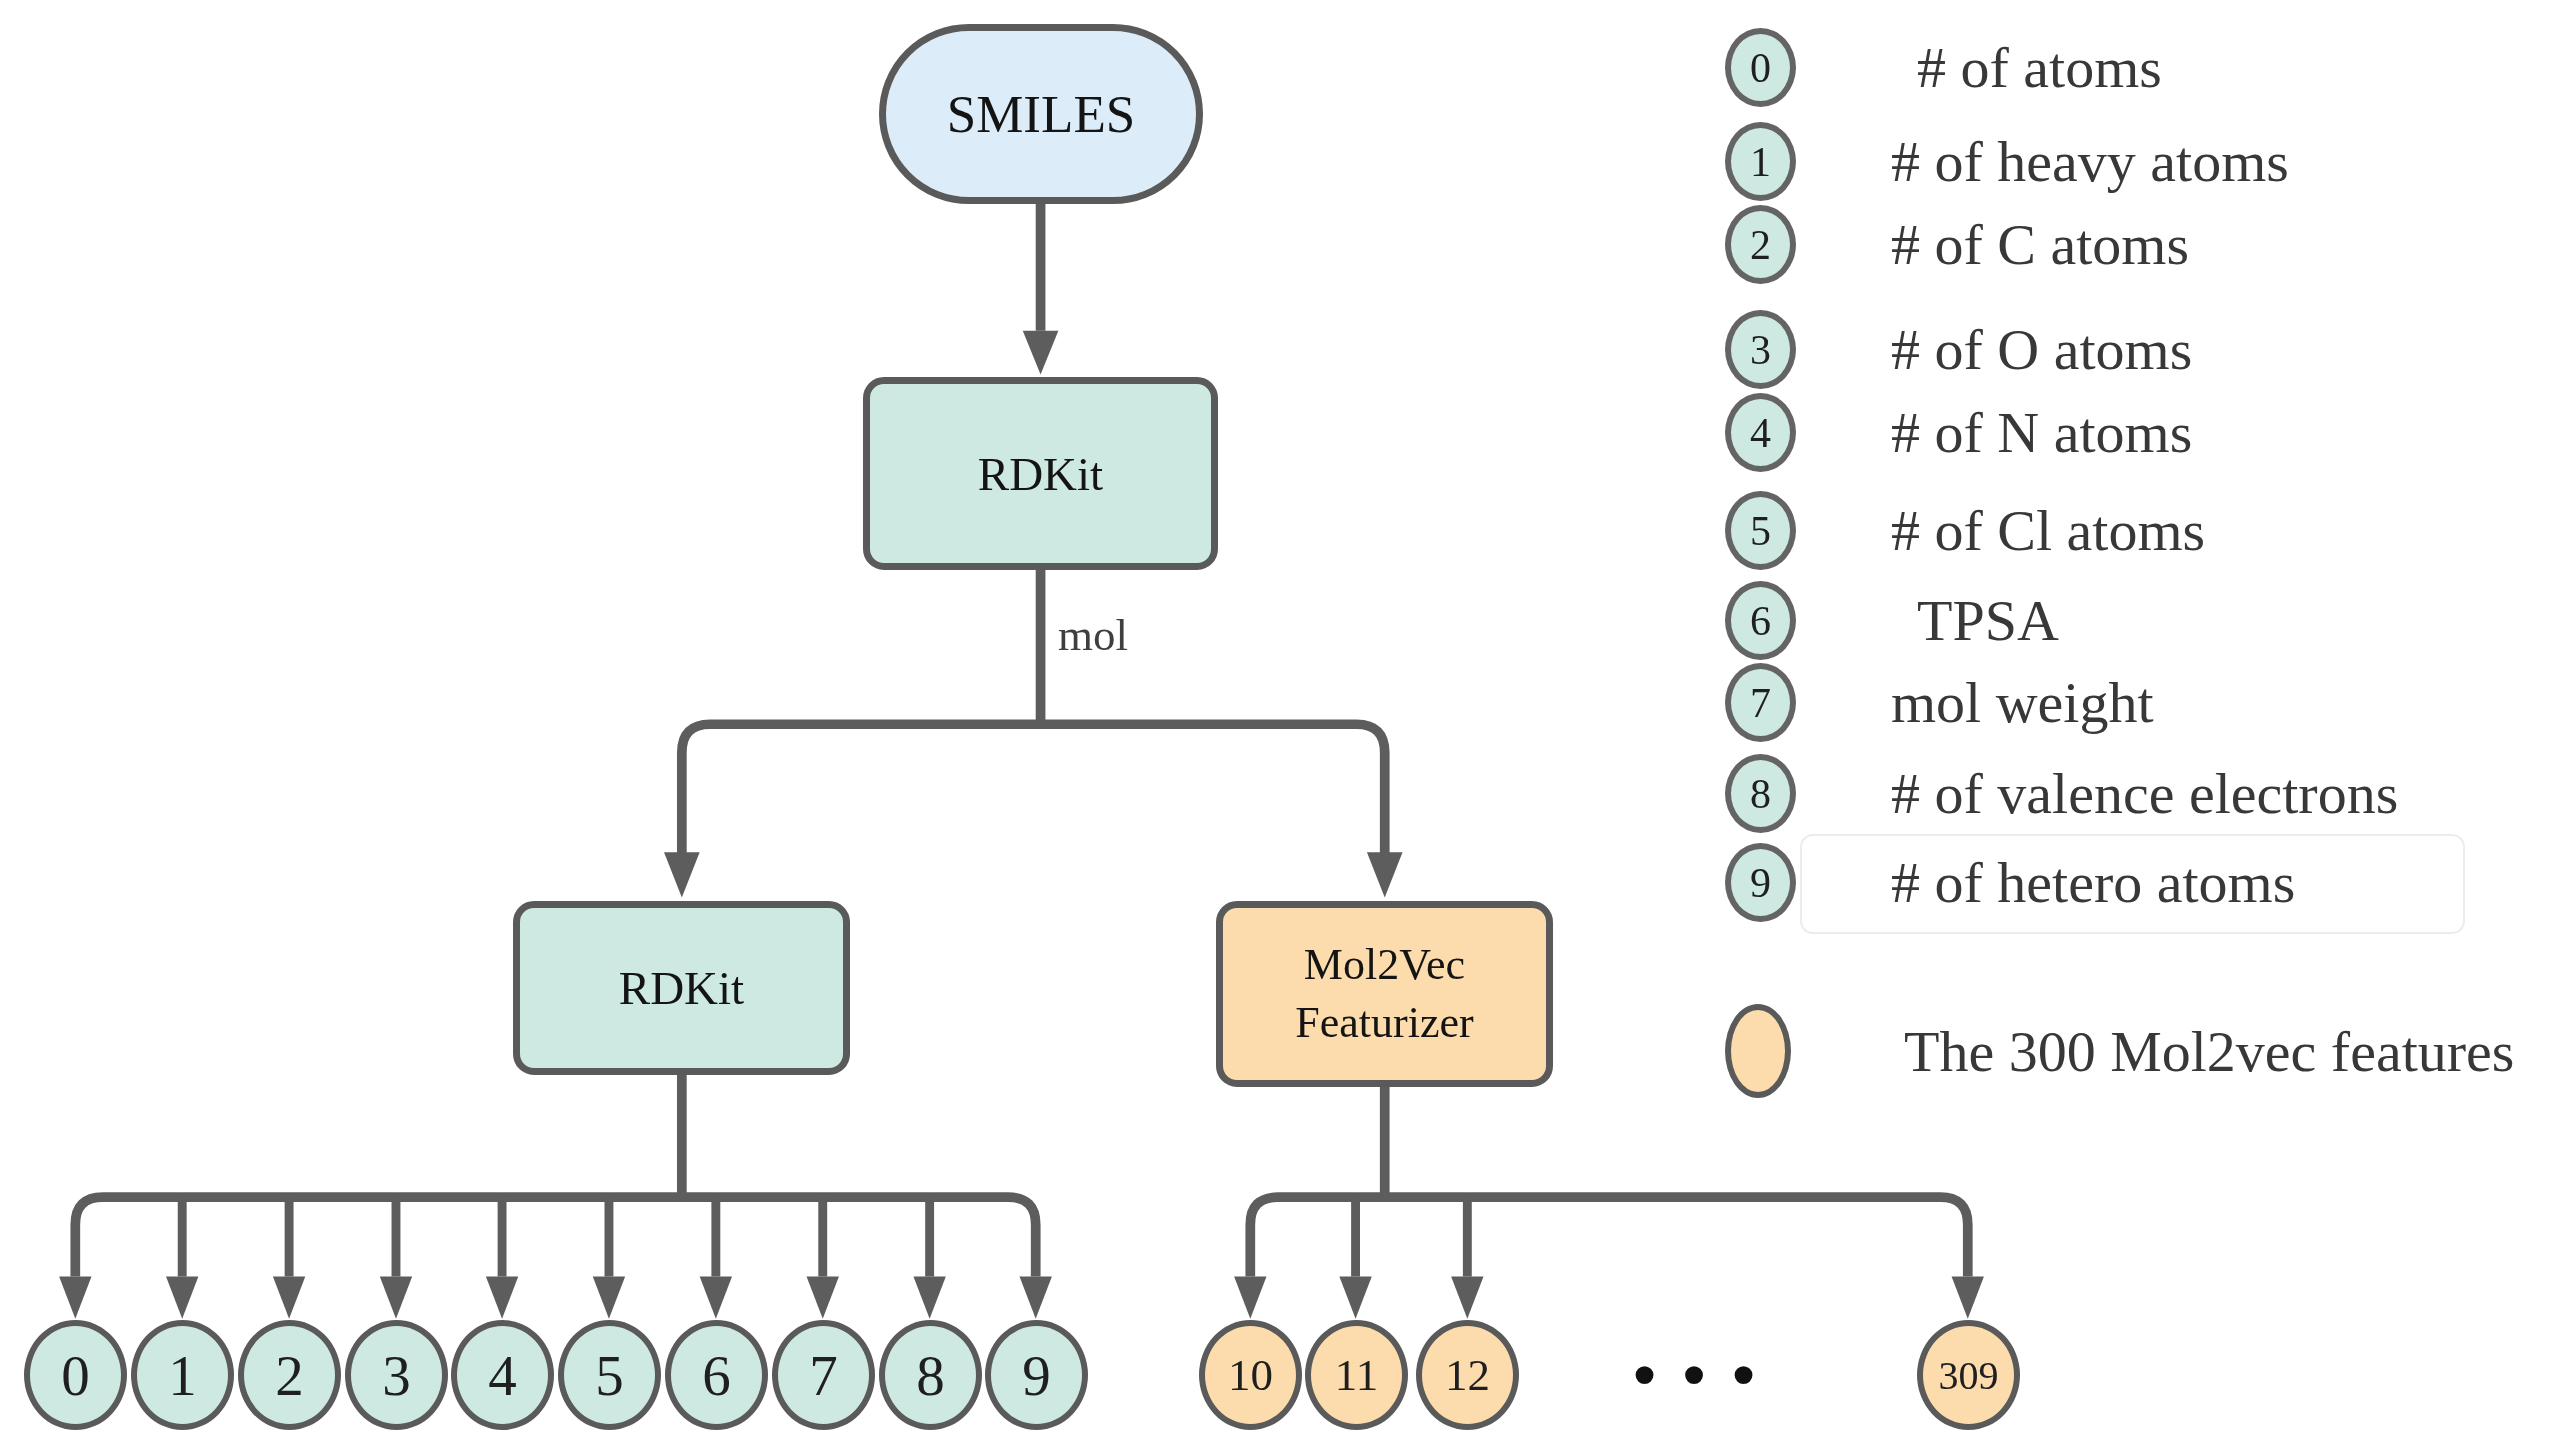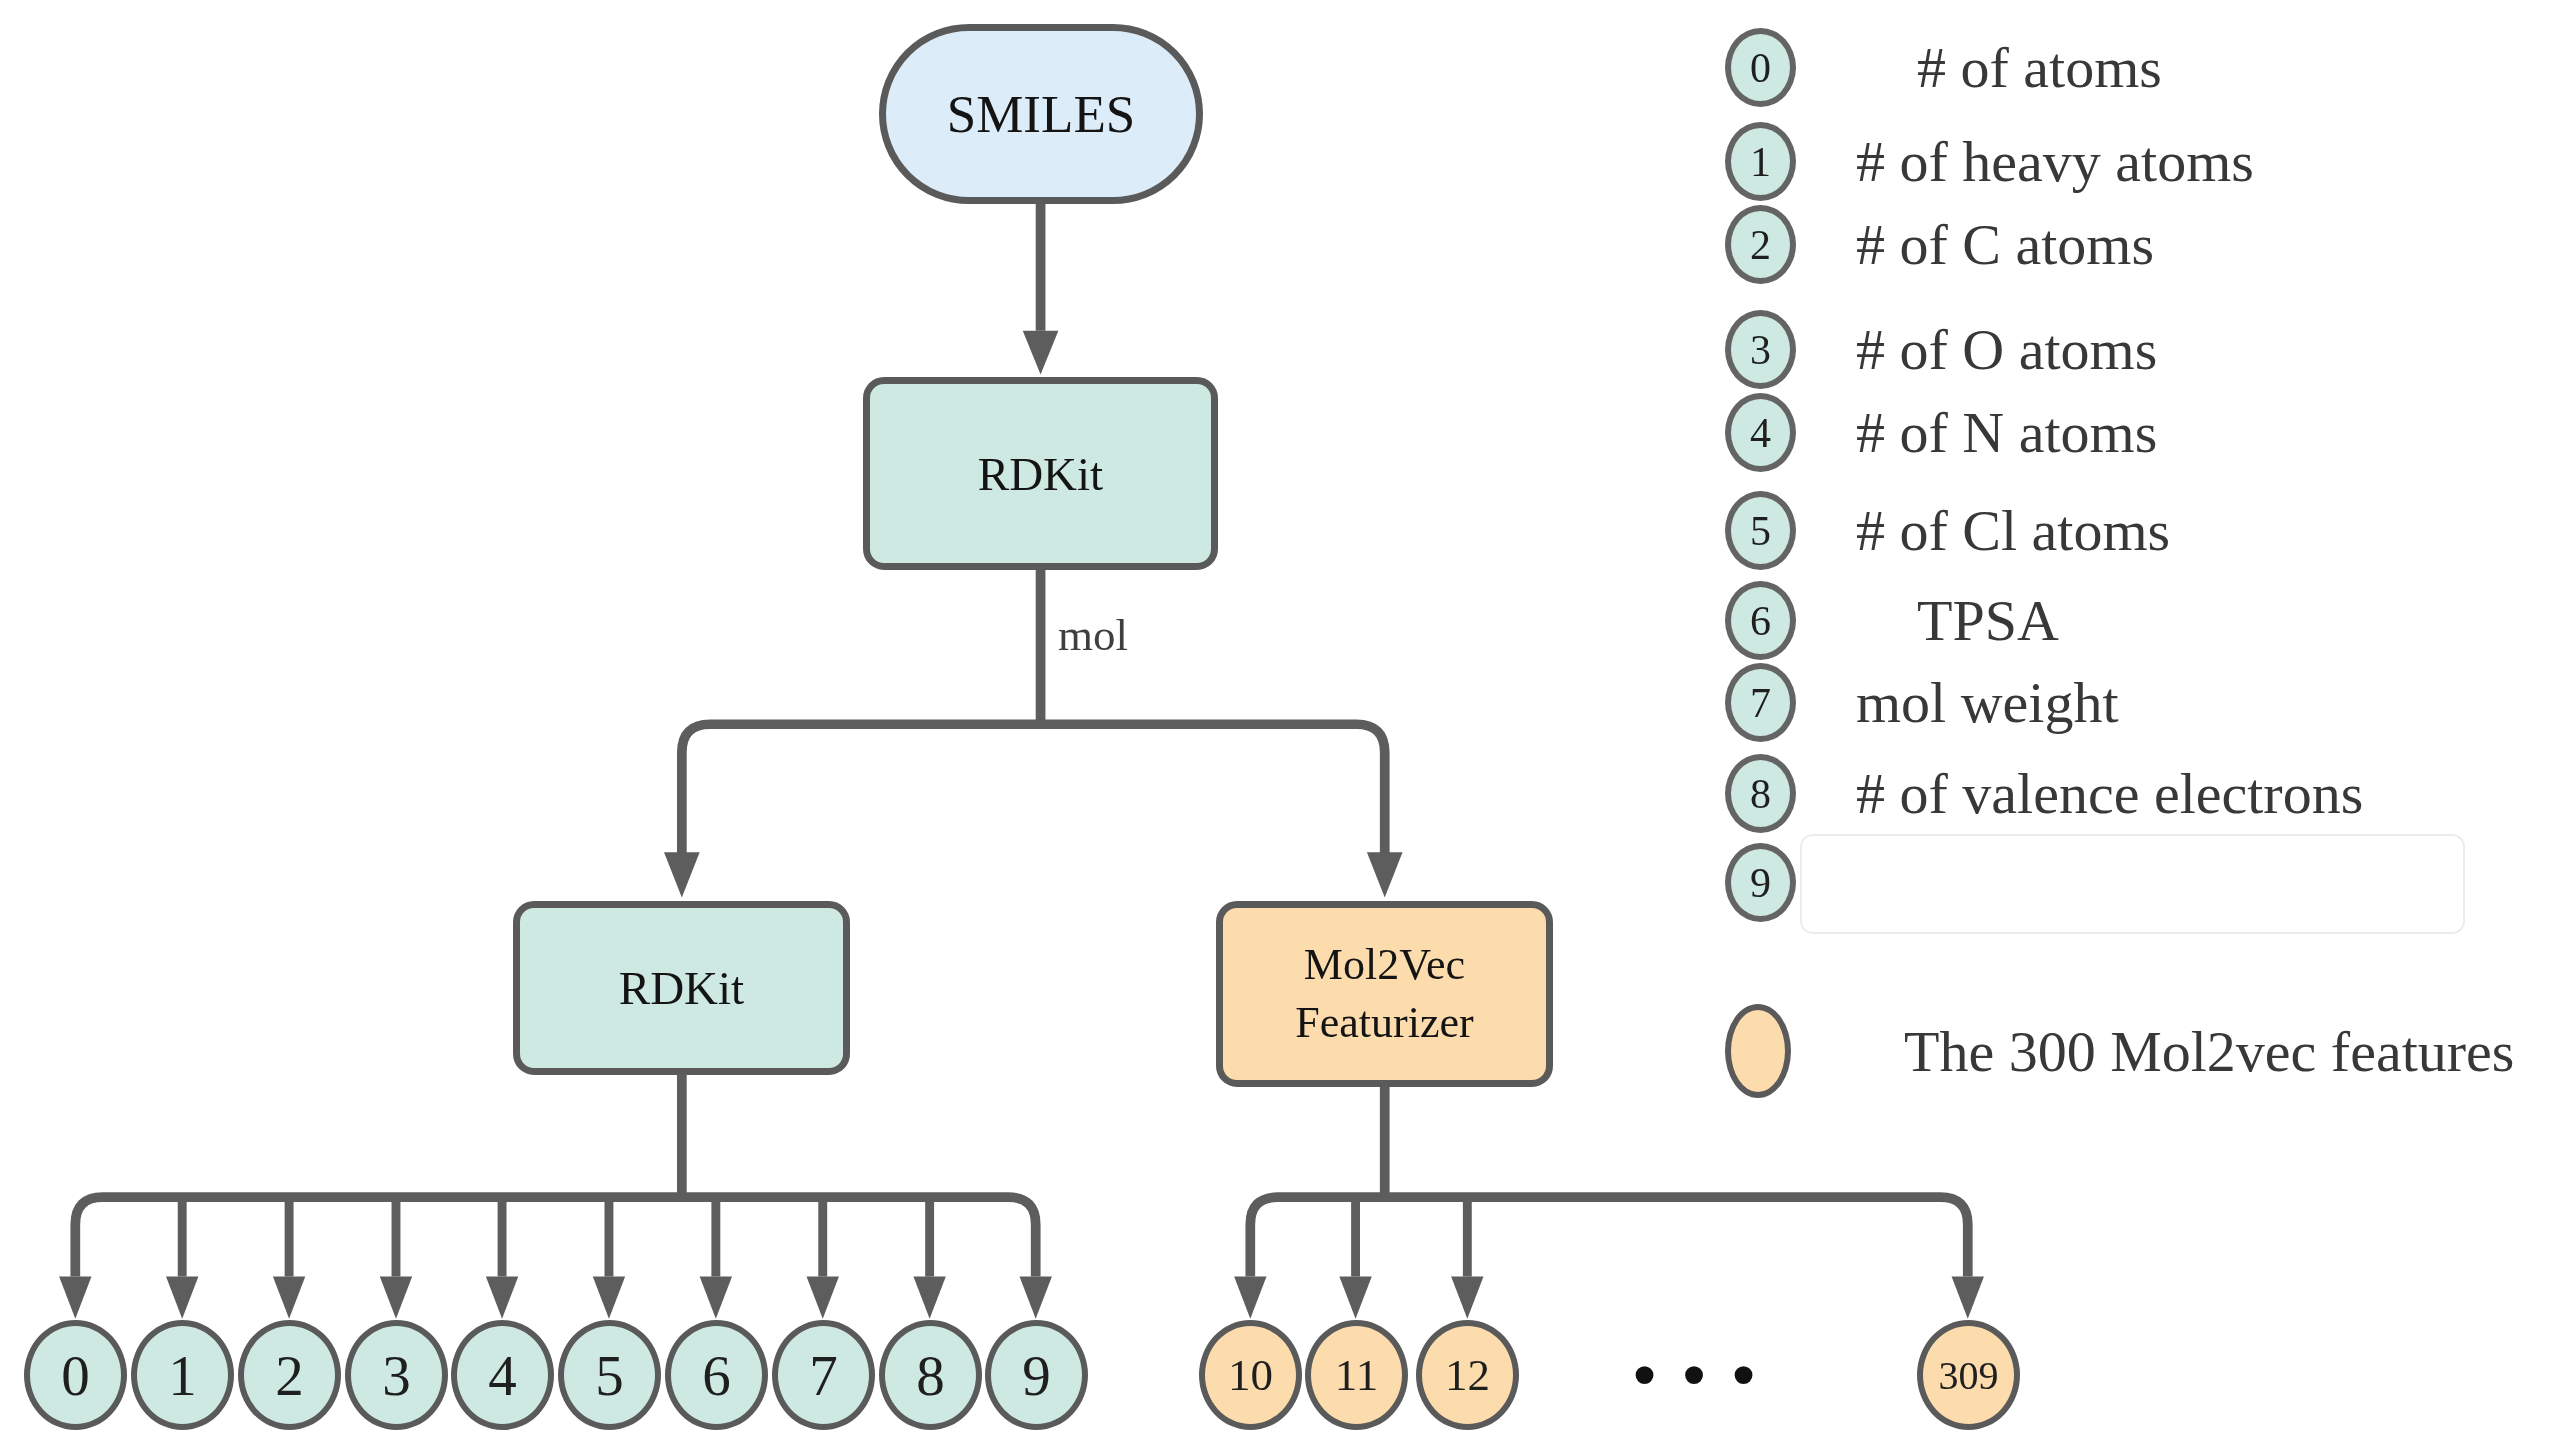--- a/index.html
+++ b/index.html
@@ -59,21 +59,21 @@
     position:absolute;left:1725px;height:81px;
     display:flex;align-items:center;
   }
   .lcircle{
     width:71px;height:79px;box-sizing:border-box;flex:0 0 auto;
     border:6.5px solid #646464;border-radius:50%;background:var(--teal-fill);
     display:flex;align-items:center;justify-content:center;
     font-size:42px;color:var(--number-text);
   }
   .llabel{
-    margin-left:60px;font-size:58px;color:var(--legend-text);white-space:nowrap;
+    margin-left:95px;font-size:58px;color:var(--legend-text);white-space:nowrap;
   }
   .legend-row.indent .llabel{margin-left:121px;}
   .legend-row.orange-row{height:94px;}
   .lcircle.orange-circle{width:66px;height:94px;background:var(--orange-fill);border-color:#5a5a5a;}
   .legend-row.orange-row .llabel{margin-left:113px;}
 </style>
 </head>
 <body>
 
 <div class="canvas">
@@ -238,20 +238,21 @@
   <div class="legend-row" style="top:753px">
     <div class="lcircle">
         <span>8</span>
       </div>
     <div class="llabel"># of valence electrons</div>
   </div>
   <div class="legend-row" style="top:842px">
     <div class="lcircle">
         <span>9</span>
       </div>
+    <div class="llabel"># of hetero atoms</div>
   </div>
 
   <div class="legend-row orange-row" style="top:1004px">
     <div class="lcircle orange-circle"></div>
     <div class="llabel">The 300 Mol2vec features</div>
   </div>
 
 </div>
 
 

